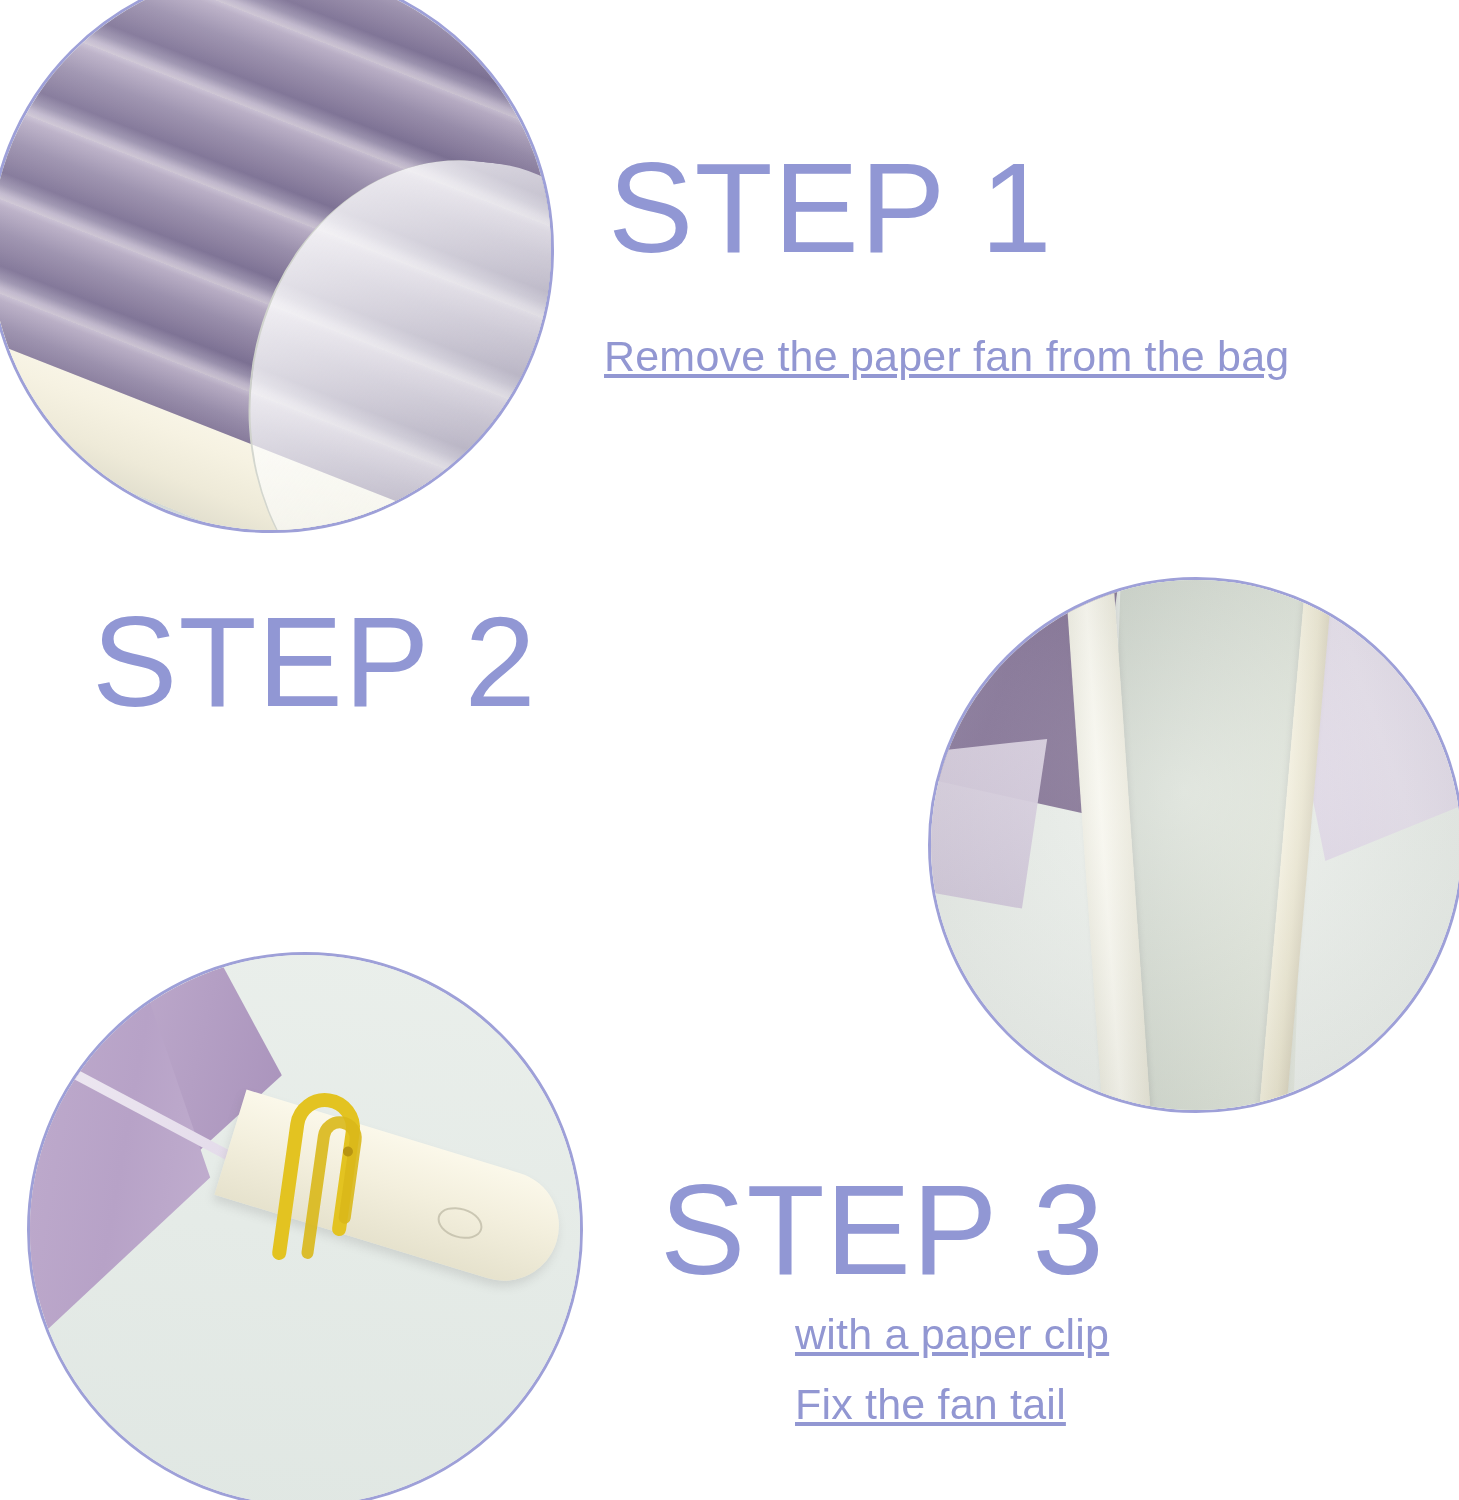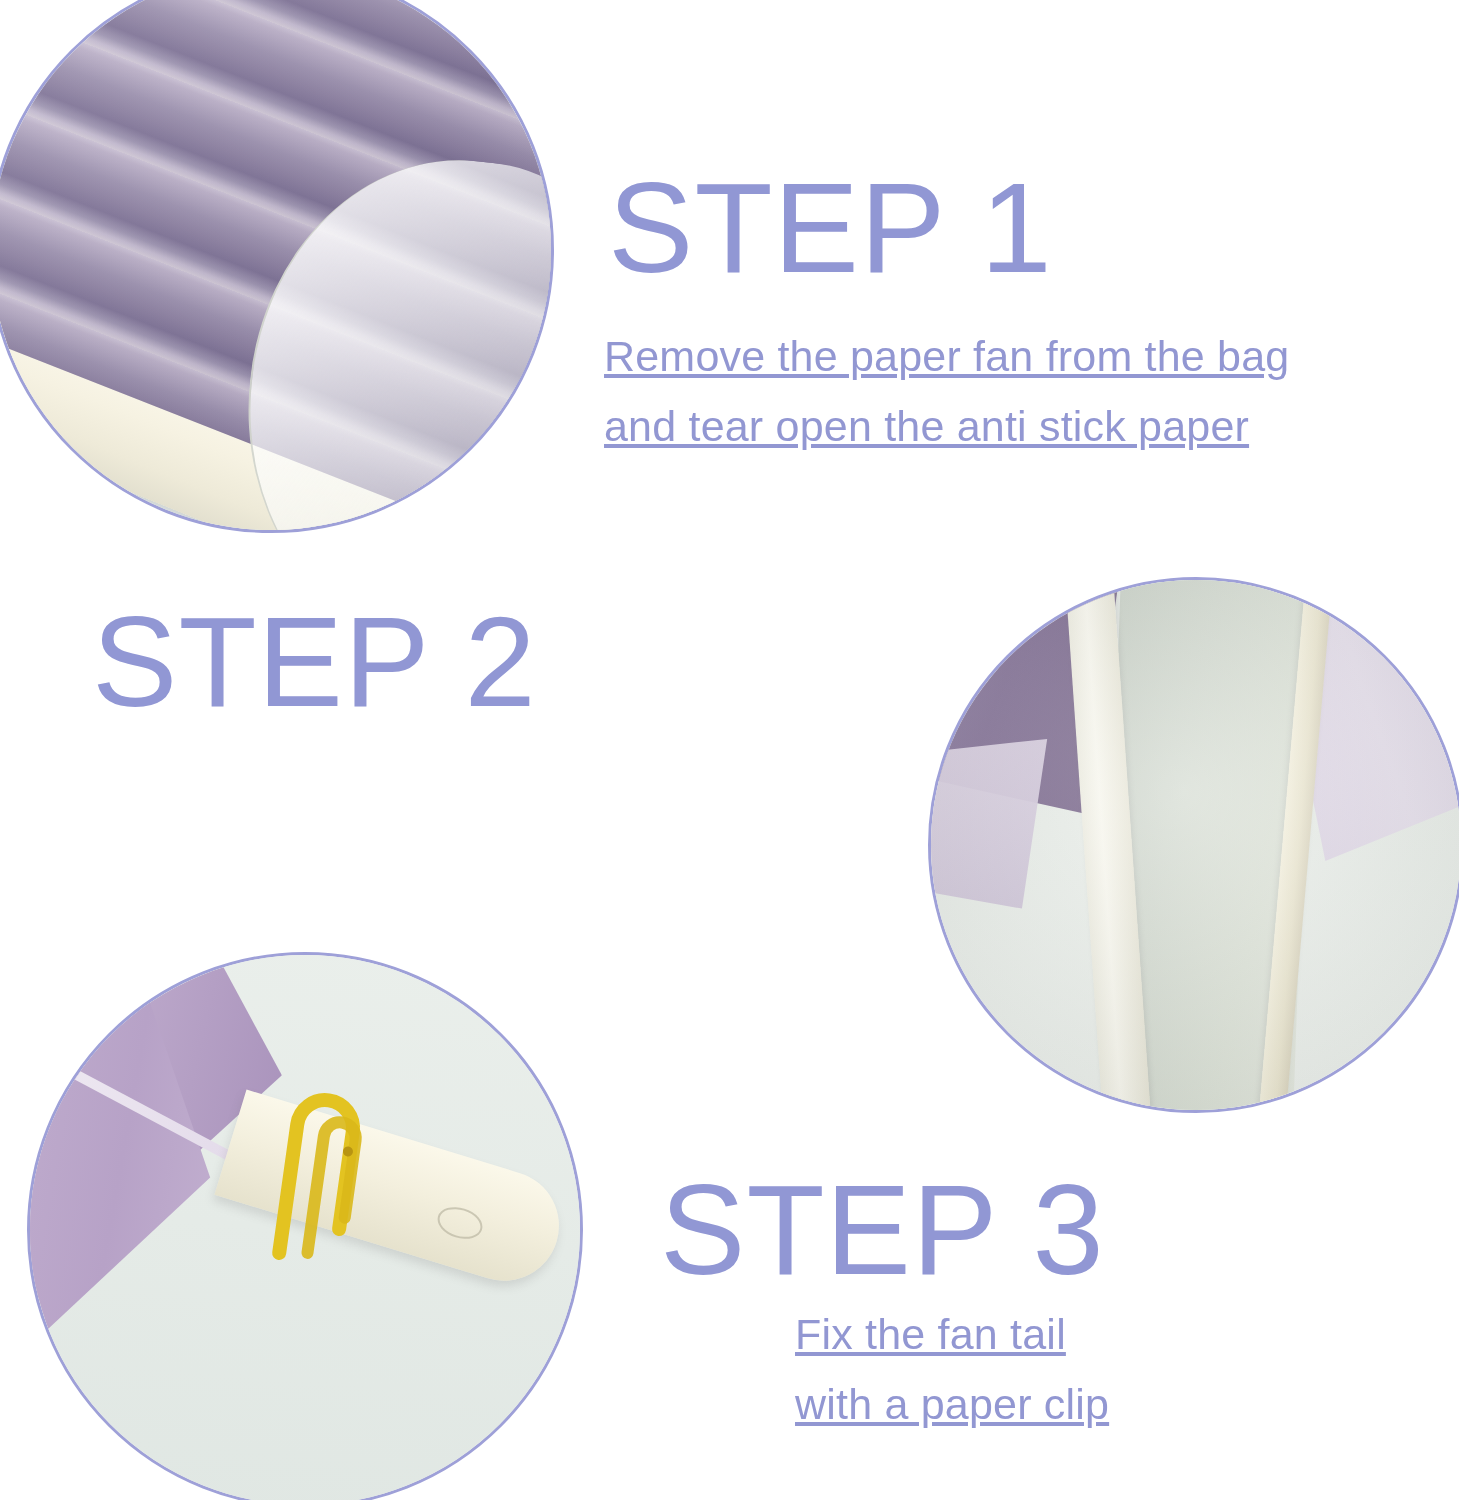--- a/index.html
+++ b/index.html
@@ -158,21 +158,21 @@
   .step-head{
     position:absolute;color:#9197d4;font-weight:400;
     letter-spacing:1px;line-height:1;white-space:nowrap;
   }
   .step-body{
     position:absolute;color:#9297d2;line-height:1.62;
     white-space:nowrap;font-weight:400;text-decoration:underline;
   }
   .step-body span{display:block;}
 
-  #s1-head{left:608px;top:164px;font-size:128px;}
+  #s1-head{left:608px;top:144px;font-size:128px;}
   #s1-body{left:604px;top:322px;font-size:43px;letter-spacing:.2px;}
 
   #s2-head{left:92px;top:598px;font-size:128px;}
   #s2-body{left:228px;top:765px;font-size:43px;letter-spacing:.2px;}
 
   #s3-head{left:660px;top:1134px;font-size:128px;margin-top:32px;}
   #s3-body{left:795px;top:1300px;font-size:43px;letter-spacing:.2px;}
 </style>
 </head>
 <body>
@@ -183,21 +183,20 @@
     <div class="base"></div>
     <div class="strip"></div>
     <div class="pleat-edge"></div>
     <div class="pleats"></div>
     <div class="film"></div>
   </div>
 
   <div class="step-head" id="s1-head">STEP 1</div>
   <div class="step-body" id="s1-body">
     <span>Remove the paper fan from the bag</span>
-    <span>and tear open the anti stick paper</span>
   </div>
 
   <div class="step-head" id="s2-head">STEP 2</div>
 
   <div class="photo" id="photo-2">
     <div class="bg"></div>
     <div class="panel-left"></div>
     <div class="panel-left-fold"></div>
     <div class="panel-right"></div>
     <div class="face"></div>
@@ -217,17 +216,17 @@
       <svg viewBox="0 0 120 190" xmlns="http://www.w3.org/2000/svg">
         <path d="M30 182 L30 52 A28 28 0 0 1 86 52 L86 150" fill="none" stroke="#e3c321" stroke-width="14" stroke-linecap="round"></path>
         <path d="M58 178 L58 60 A16 16 0 0 1 90 60 L90 138" fill="none" stroke="#d9b81a" stroke-width="12" stroke-linecap="round" opacity="0.9"></path>
         <circle cx="84" cy="72" r="5" fill="#b89412"></circle>
       </svg>
     </div>
   </div>
 
   <div class="step-head" id="s3-head">STEP 3</div>
   <div class="step-body" id="s3-body">
+    <span>with a paper clip</span>
     <span>Fix the fan tail</span>
-    <span>with a paper clip</span>
   </div>
 
 </div>
 
 </body></html>

